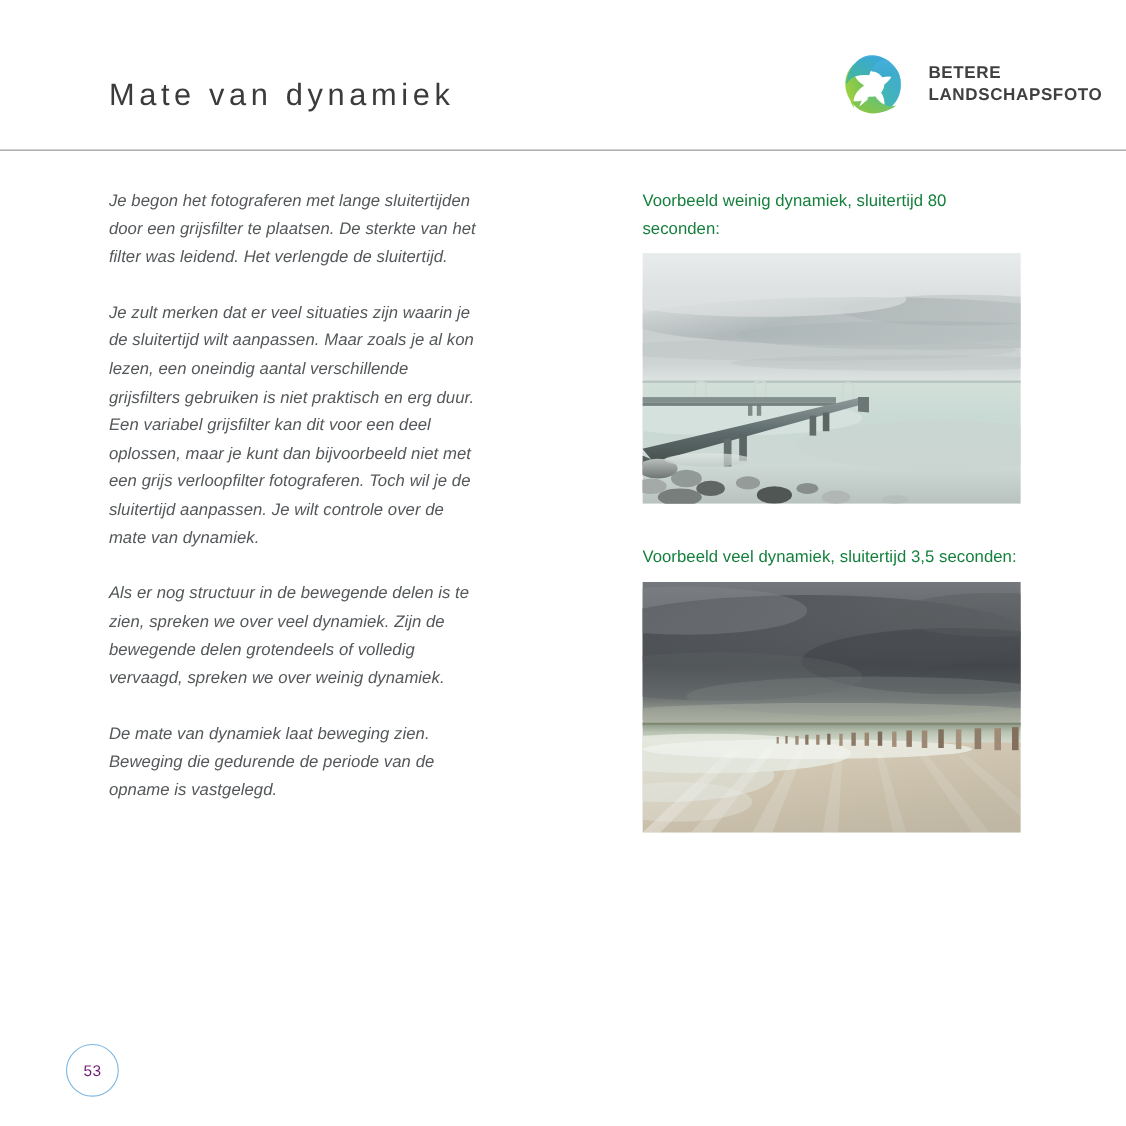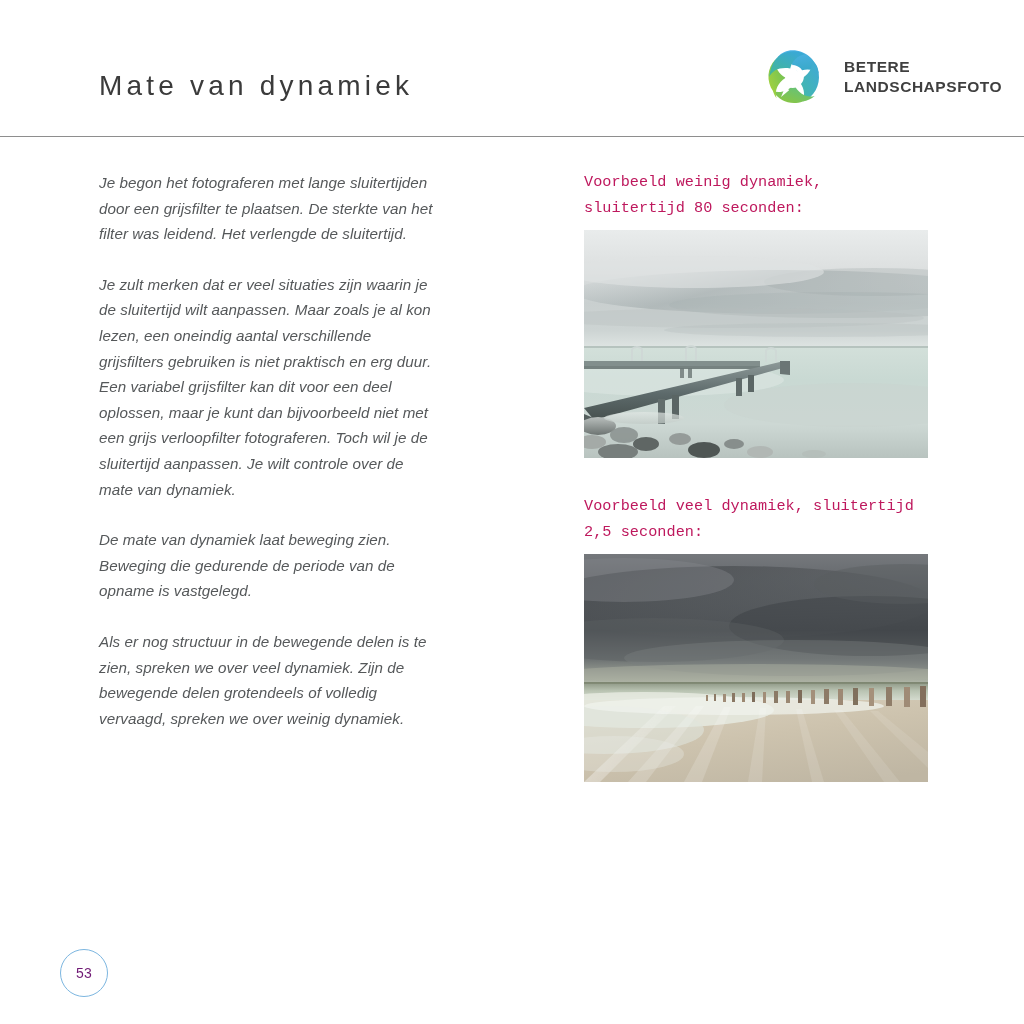--- a/index.html
+++ b/index.html
@@ -94,24 +94,23 @@
     color: #55585a;
     margin: 0 0 25px 0;
     letter-spacing: 0.05px;
     font-style: italic;
   }
   .body-par:last-child { margin-bottom: 0; }
 
   .caption {
     font-size: 15.2px;
     line-height: 25.6px;
-    color: #be185d;
+    color: #15803d;
     margin: 0 0 9px 0;
     letter-spacing: 0.05px;
-    font-family: Liberation Mono, monospace;
   }
 
   
   .photo {
     width: 344px;
     height: 228px;
     position: relative;
     overflow: hidden;
     display: block;
   }
@@ -187,22 +186,22 @@
       <div class="brand-line">LANDSCHAPSFOTO</div>
     </div>
   </div>
 
   <div class="header-rule"></div>
 </div>
 
 <div class="col-left">
   <p class="body-par">Je begon het fotograferen met lange sluitertijden door een grijsfilter te plaatsen. De sterkte van het filter was leidend. Het verlengde de sluitertijd.</p>
   <p class="body-par">Je zult merken dat er veel situaties zijn waarin je de sluitertijd wilt aanpassen. Maar zoals je al kon lezen, een oneindig aantal verschillende grijsfilters gebruiken is niet praktisch en erg duur. Een variabel grijsfilter kan dit voor een deel oplossen, maar je kunt dan bijvoorbeeld niet met een grijs verloopfilter fotograferen. Toch wil je de sluitertijd aanpassen. Je wilt controle over de mate van dynamiek.</p>
+  <p class="body-par">Als er nog structuur in de bewegende delen is te zien, spreken we over veel dynamiek. Zijn de bewegende delen grotendeels of volledig vervaagd, spreken we over weinig dynamiek.</p>
   <p class="body-par">De mate van dynamiek laat beweging zien. Beweging die gedurende de periode van de opname is vastgelegd.</p>
-  <p class="body-par">Als er nog structuur in de bewegende delen is te zien, spreken we over veel dynamiek. Zijn de bewegende delen grotendeels of volledig vervaagd, spreken we over weinig dynamiek.</p>
 </div>
 
 <div class="col-right">
 
   <p class="caption">Voorbeeld weinig dynamiek, sluitertijd 80 seconden:</p>
 
   <svg class="photo photo-1" viewBox="0 0 344 228" preserveAspectRatio="none">
     <defs>
       <linearGradient id="skyA" x1="0" y1="0" x2="0" y2="1">
         <stop offset="0%" stop-color="#e9ecec"></stop>
@@ -274,21 +273,21 @@
     <ellipse cx="96" cy="209" rx="11" ry="6" fill="#959b99"></ellipse>
     <ellipse cx="120" cy="220" rx="16" ry="8" fill="#4f5654"></ellipse>
     <ellipse cx="150" cy="214" rx="10" ry="5" fill="#878e8c"></ellipse>
     <ellipse cx="176" cy="222" rx="13" ry="6" fill="#b1b7b4"></ellipse>
     <ellipse cx="34" cy="222" rx="20" ry="8" fill="#777e7c"></ellipse>
     <ellipse cx="8" cy="212" rx="14" ry="7" fill="#a4aaa7"></ellipse>
     <ellipse cx="230" cy="224" rx="12" ry="4" fill="#b4bcb8" opacity="0.7"></ellipse>
     <ellipse cx="60" cy="188" rx="40" ry="6" fill="url(#foamA)" opacity="0.7"></ellipse>
   </svg>
 
-  <p class="caption">Voorbeeld veel dynamiek, sluitertijd 2,5 seconden:</p>
+  <p class="caption">Voorbeeld veel dynamiek, sluitertijd 3,5 seconden:</p>
 
   <svg class="photo photo-2" viewBox="0 0 344 228" preserveAspectRatio="none">
     <defs>
       <linearGradient id="skyB" x1="0" y1="0" x2="0" y2="1">
         <stop offset="0%" stop-color="#75787c"></stop>
         <stop offset="30%" stop-color="#5e6266"></stop>
         <stop offset="58%" stop-color="#4b4f53"></stop>
         <stop offset="80%" stop-color="#6e7373"></stop>
         <stop offset="100%" stop-color="#b9bfae"></stop>
       </linearGradient>

